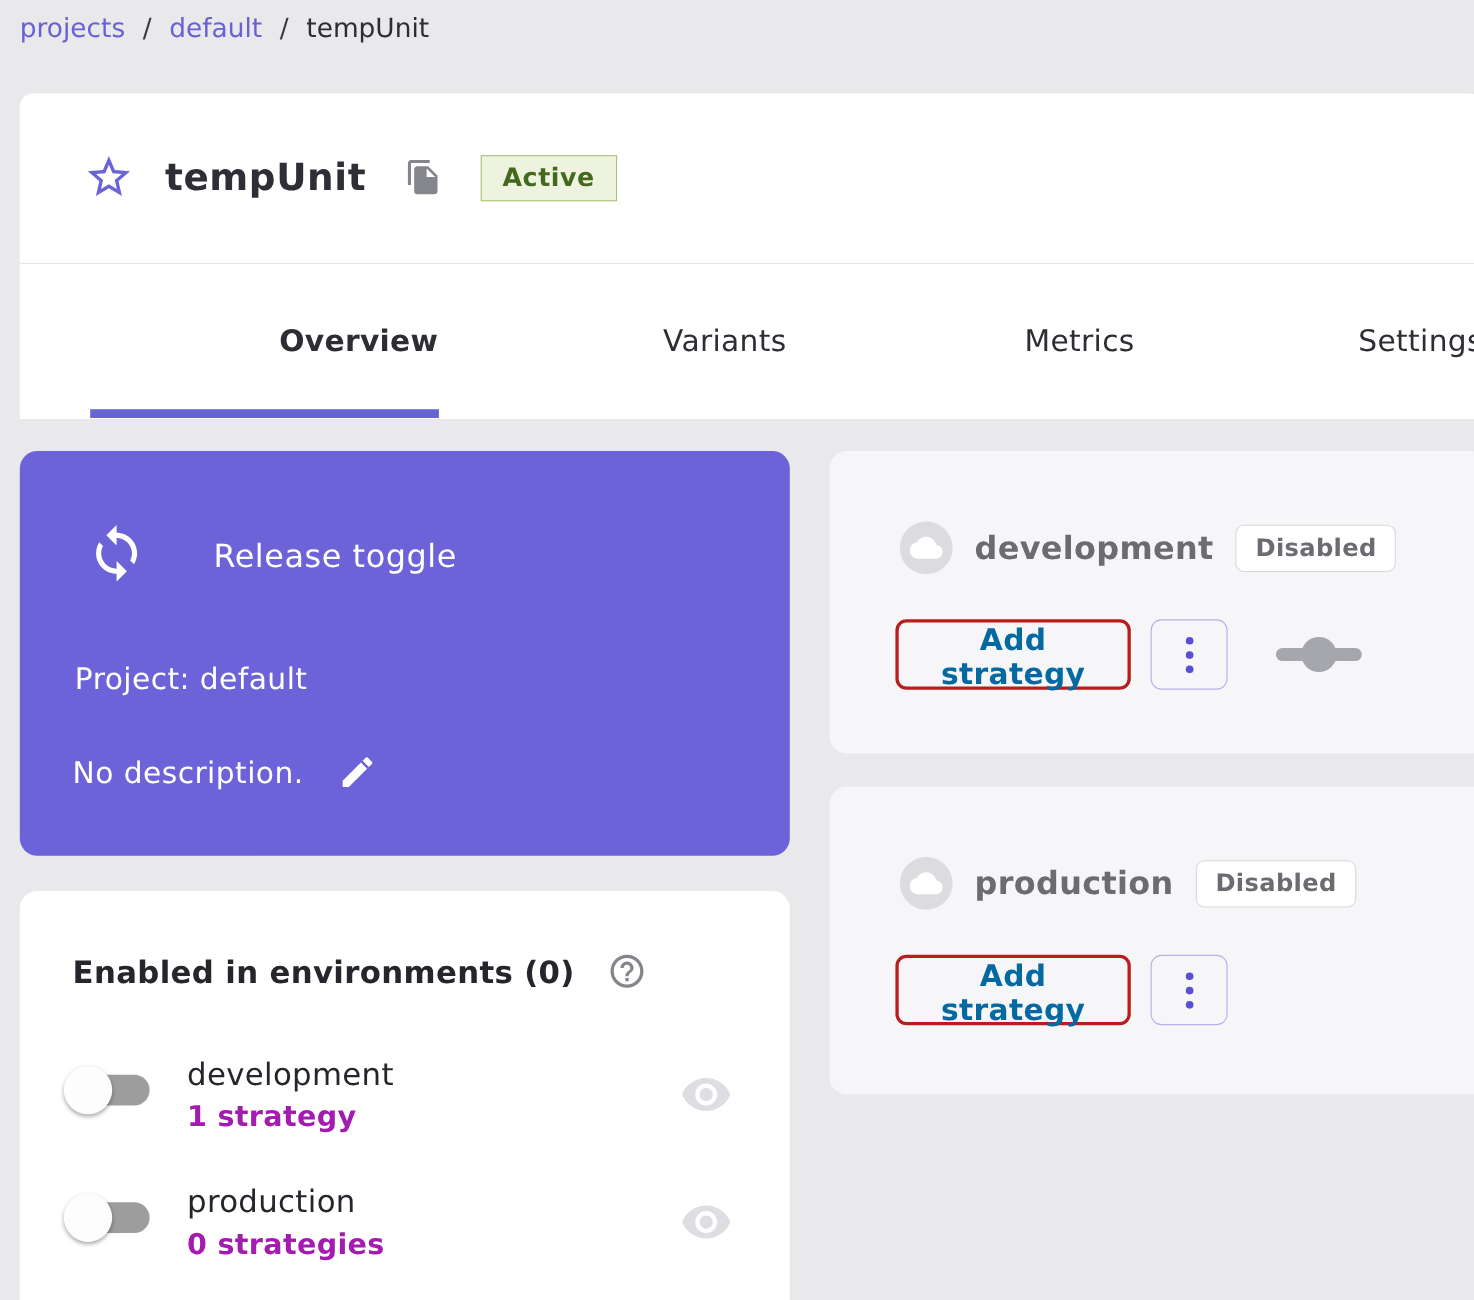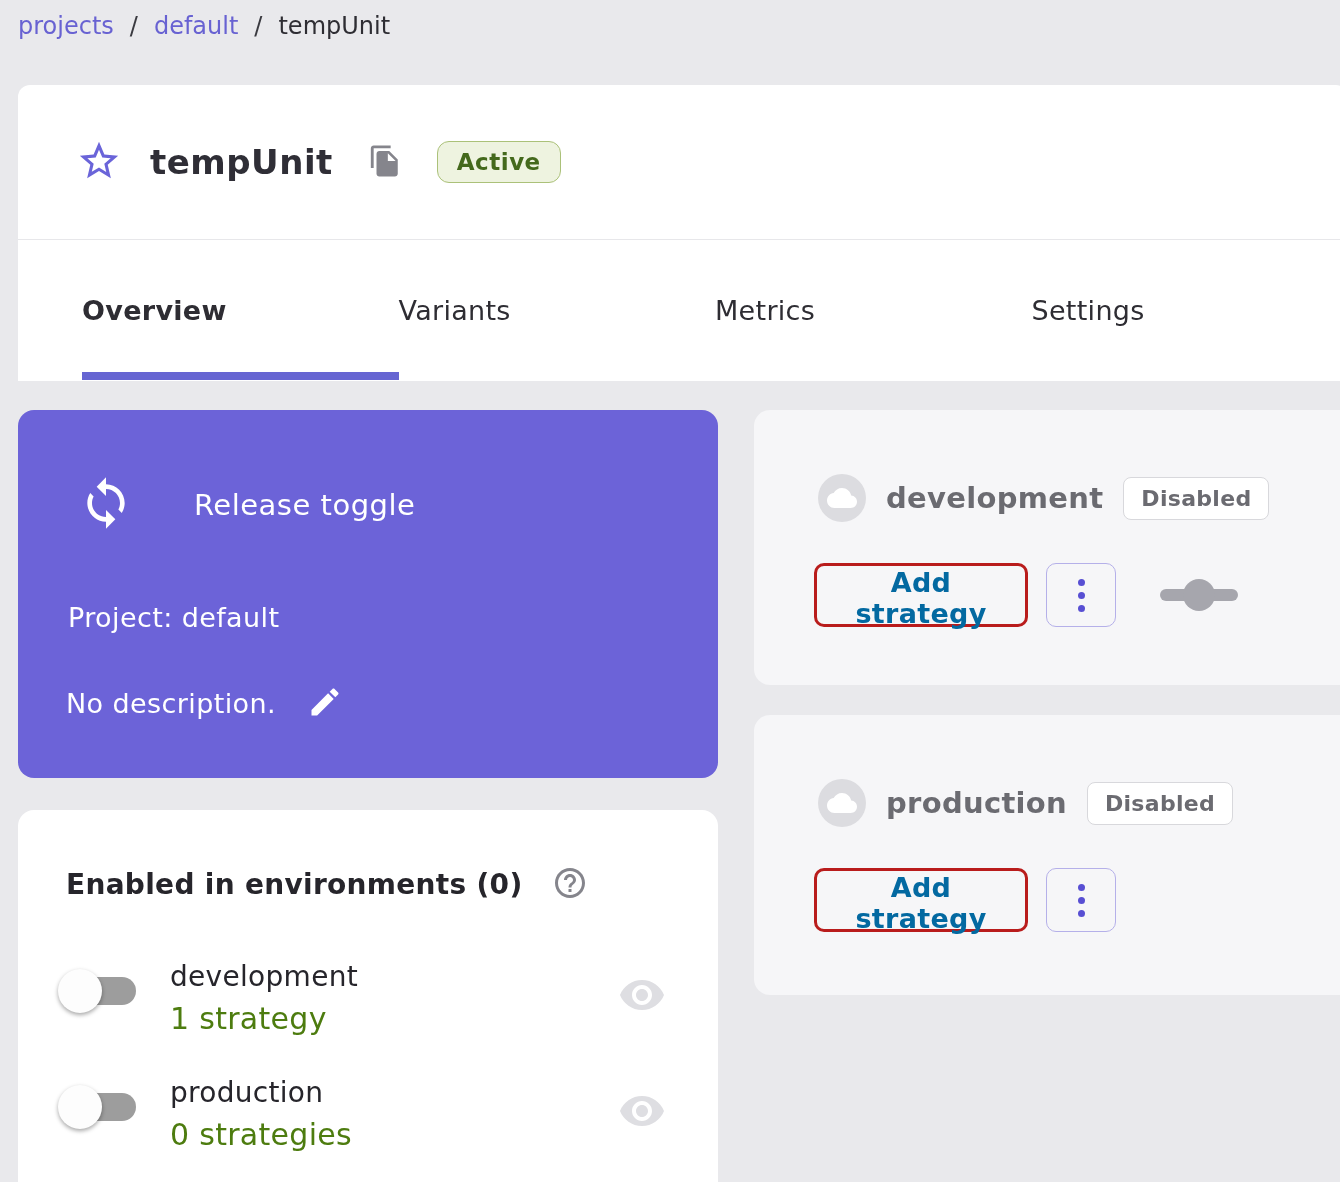--- a/index.html
+++ b/index.html
@@ -16,24 +16,24 @@
   .breadcrumb a{color:#6862d2;text-decoration:none;cursor:pointer;}
   .breadcrumb .sep{color:#3a3a40;}
   .breadcrumb .current{color:#2e2d33;}
 
   
   .top-card{position:absolute;left:18px;top:85px;width:1330px;height:296px;background:#ffffff;border-radius:12px 12px 0 0;}
   .header-row{position:relative;height:155px;border-bottom:1px solid #e7e7ea;display:flex;align-items:center;padding-left:58px;box-sizing:border-box;}
   .star-btn{background:none;border:none;padding:0;margin:0;cursor:pointer;width:46px;height:46px;display:flex;align-items:center;justify-content:center;}
   .page-title{margin:0 0 0 28px;font-size:34px;font-weight:600;color:#2f2e36;letter-spacing:.5px;}
   .copy-btn{background:none;border:none;padding:0;margin:0 0 0 34px;cursor:pointer;width:36px;height:36px;display:flex;align-items:center;justify-content:center;}
-  .badge-active{margin-left:34px;padding:7px 19px;border:1.5px solid #abc179;background:#eef3e0;color:#44691c;font-size:23px;font-weight:bold;border-radius:12px;letter-spacing:.5px;}
+  .badge-active{margin-left:34px;padding:7px 19px;border:1.5px solid #abc179;background:#eef3e0;color:#44691c;font-size:23px;font-weight:bold;border-radius:0;letter-spacing:.5px;}
 
   .tabs{display:flex;height:140px;padding-left:64px;}
-  .tab{position:relative;width:320px;height:140px;display:flex;align-items:center;justify-content:flex-start;font-size:27px;color:#2e2d33;cursor:pointer;letter-spacing:.3px;}
+  .tab{position:relative;width:320px;height:140px;display:flex;align-items:center;justify-content:flex-end;font-size:27px;color:#2e2d33;cursor:pointer;letter-spacing:.3px;}
   .tab.active{font-weight:bold;}
   .tab .tab-underline{display:none;}
   .tab.active .tab-underline{display:block;position:absolute;left:0;right:0;bottom:0;height:8px;background:#6665d2;}
 
   
   .purple-card{position:absolute;left:18px;top:410px;width:700px;height:368px;background:#6c63d8;border-radius:16px;color:#ffffff;}
   .type-row{position:absolute;left:60px;top:57px;height:76px;display:flex;align-items:center;gap:60px;}
   .type-row .type-label{font-size:29px;letter-spacing:.5px;}
   .project-line{position:absolute;left:50px;top:192px;font-size:27px;letter-spacing:.4px;}
   .desc-line{position:absolute;left:48px;top:274px;display:flex;align-items:center;gap:30px;font-size:27px;letter-spacing:.4px;}
@@ -60,21 +60,21 @@
   .help-btn{background:none;border:none;padding:0;margin:0;cursor:pointer;width:36px;height:36px;display:flex;align-items:center;justify-content:center;}
 
   .env-row{position:absolute;left:40px;width:660px;height:90px;}
   .env-row.row-0{top:150px;}
   .env-row.row-1{top:266px;}
   .switch{position:absolute;left:0;top:8px;width:88px;height:46px;cursor:pointer;display:block;}
   .switch .track{position:absolute;left:12px;top:9px;width:66px;height:28px;border-radius:14px;background:#9d9d9d;}
   .switch .thumb{position:absolute;left:0;top:1px;width:44px;height:44px;border-radius:50%;background:#fdfdfd;box-shadow:0 2px 4px rgba(0,0,0,.35);}
   .env-row-text{position:absolute;left:112px;top:0;}
   .env-row-name{font-size:28px;color:#26252b;letter-spacing:.3px;}
-  .env-row-sub{margin-top:8px;font-size:30px;color:#4d7c0f;letter-spacing:.3px;}
+  .env-row-sub{margin-top:8px;font-size:26px;color:#a21caf;letter-spacing:.3px;font-weight:bold;}
   .eye-btn{position:absolute;right:52px;top:12px;background:none;border:none;padding:0;cursor:pointer;width:48px;height:48px;display:flex;align-items:center;justify-content:center;}
 </style>
 </head>
 <body>
 
 <div id="app">
 
   <nav class="breadcrumb">
     <a>projects</a>
     <span class="sep">/</span>

